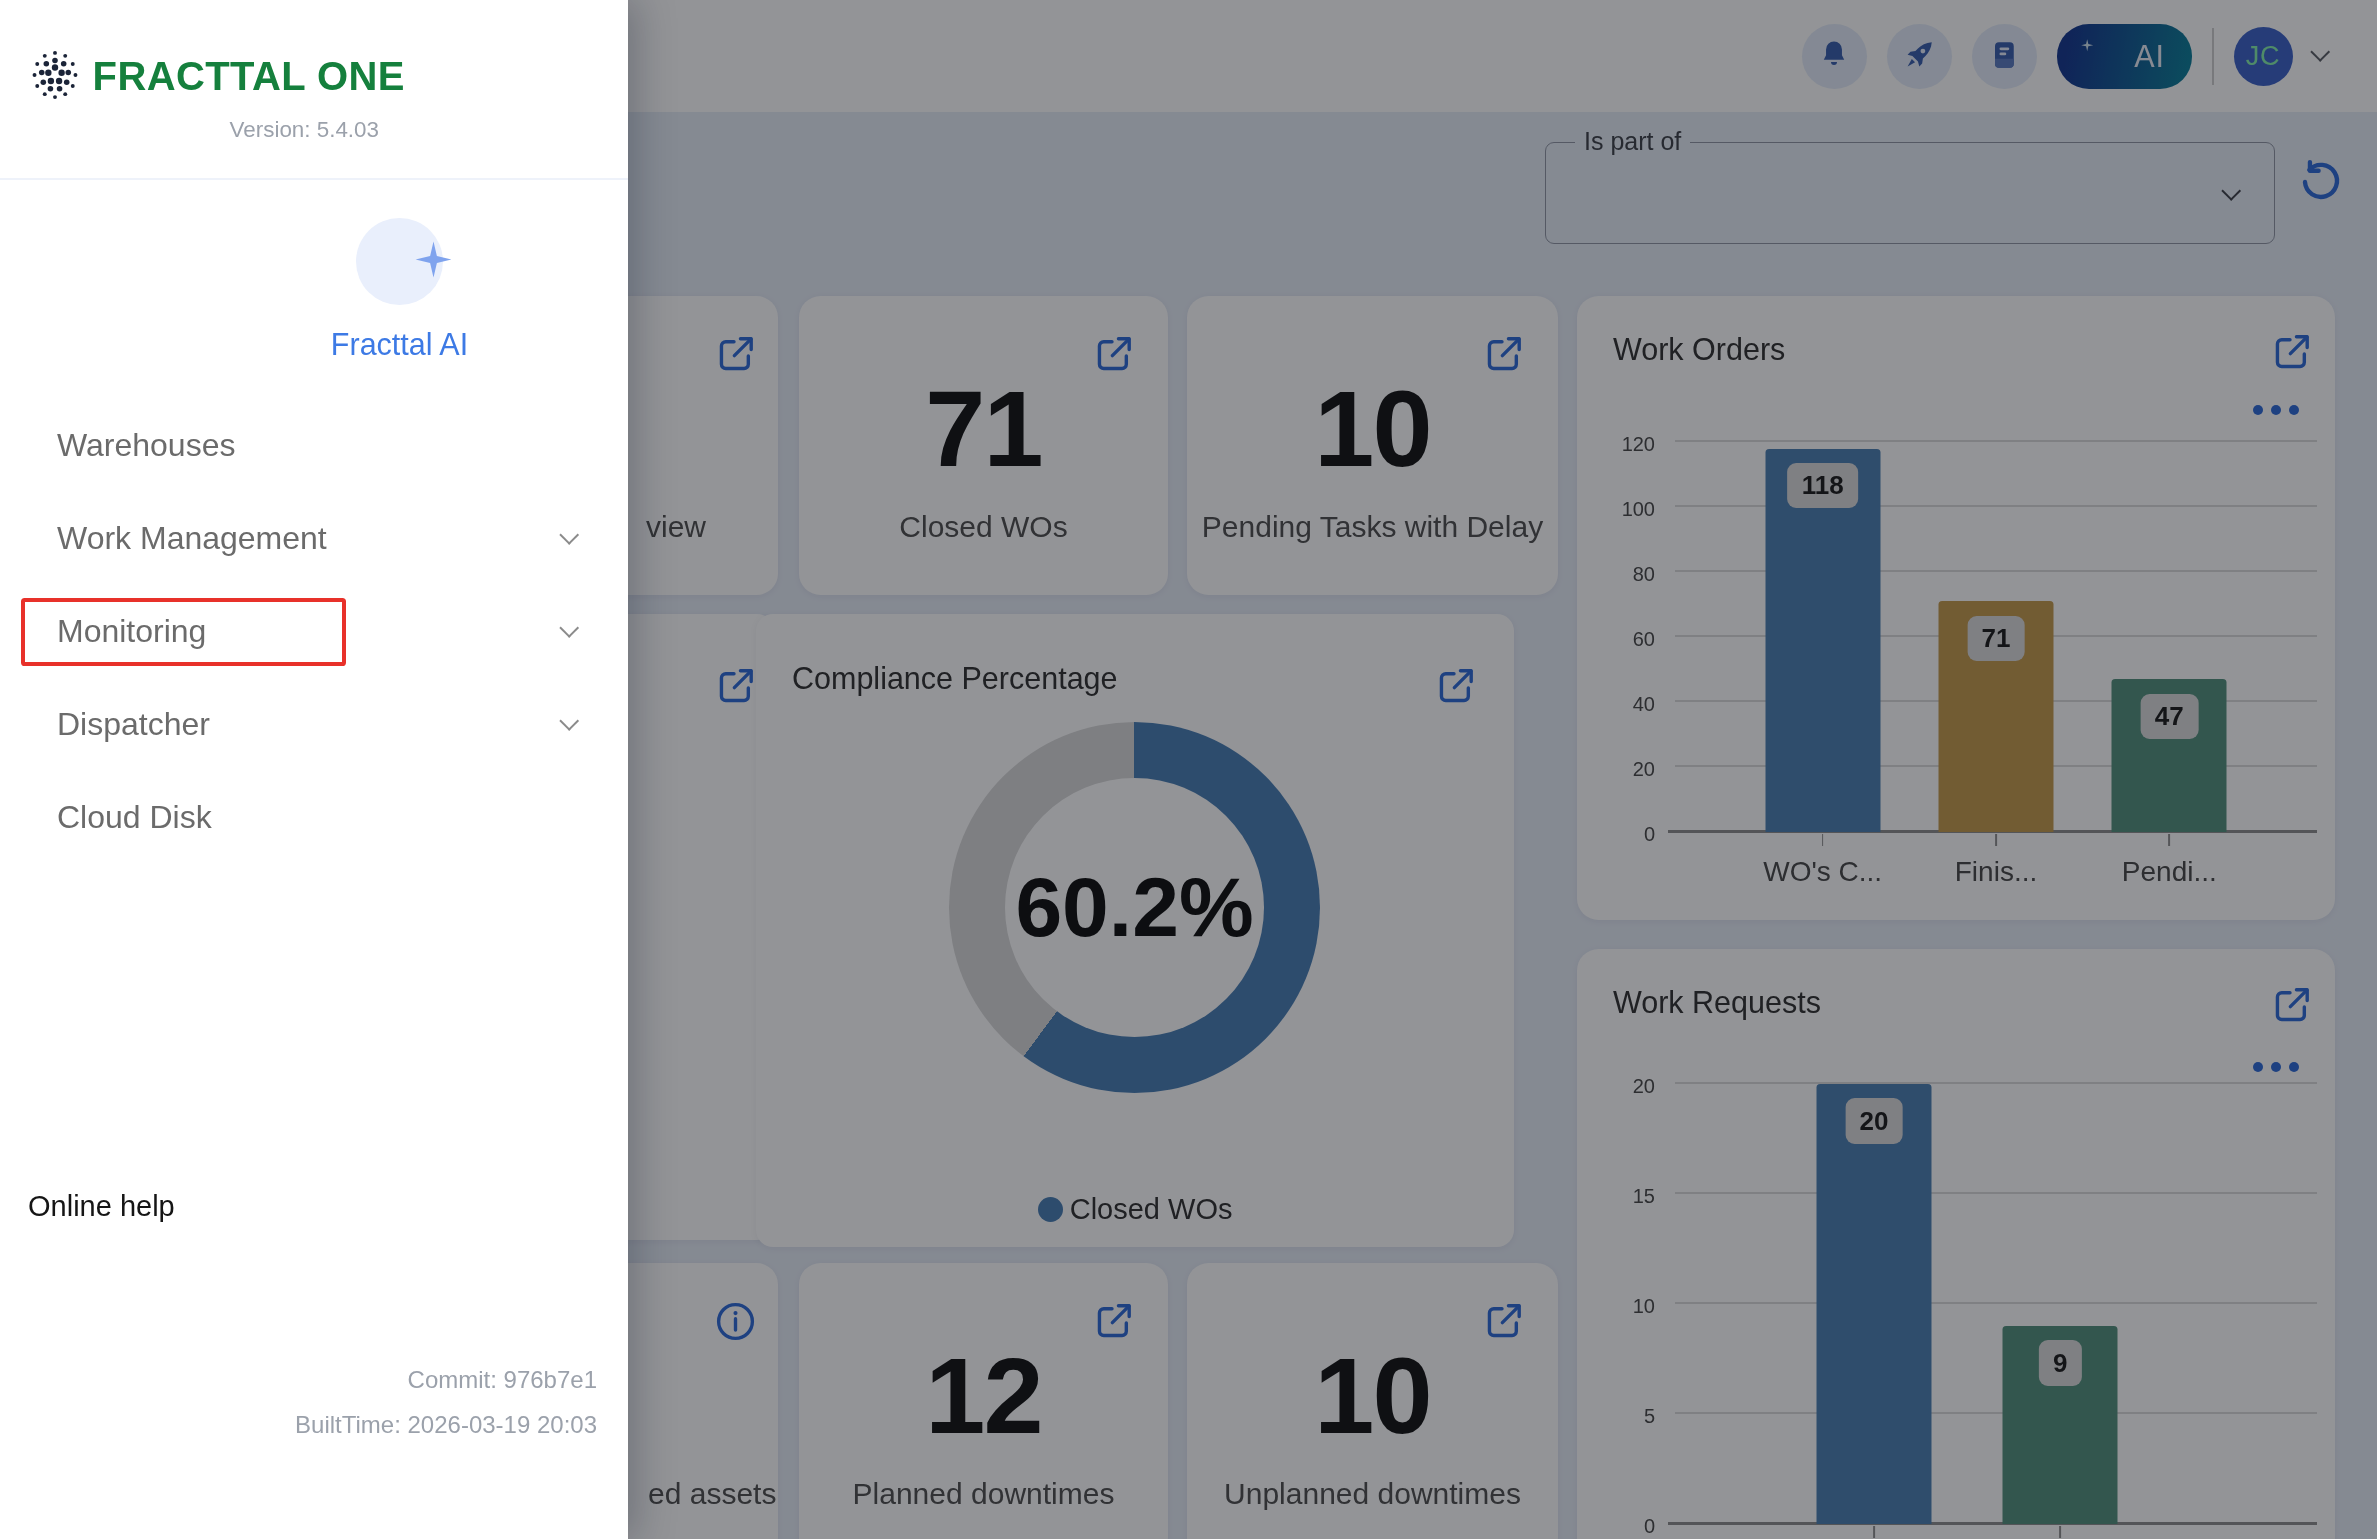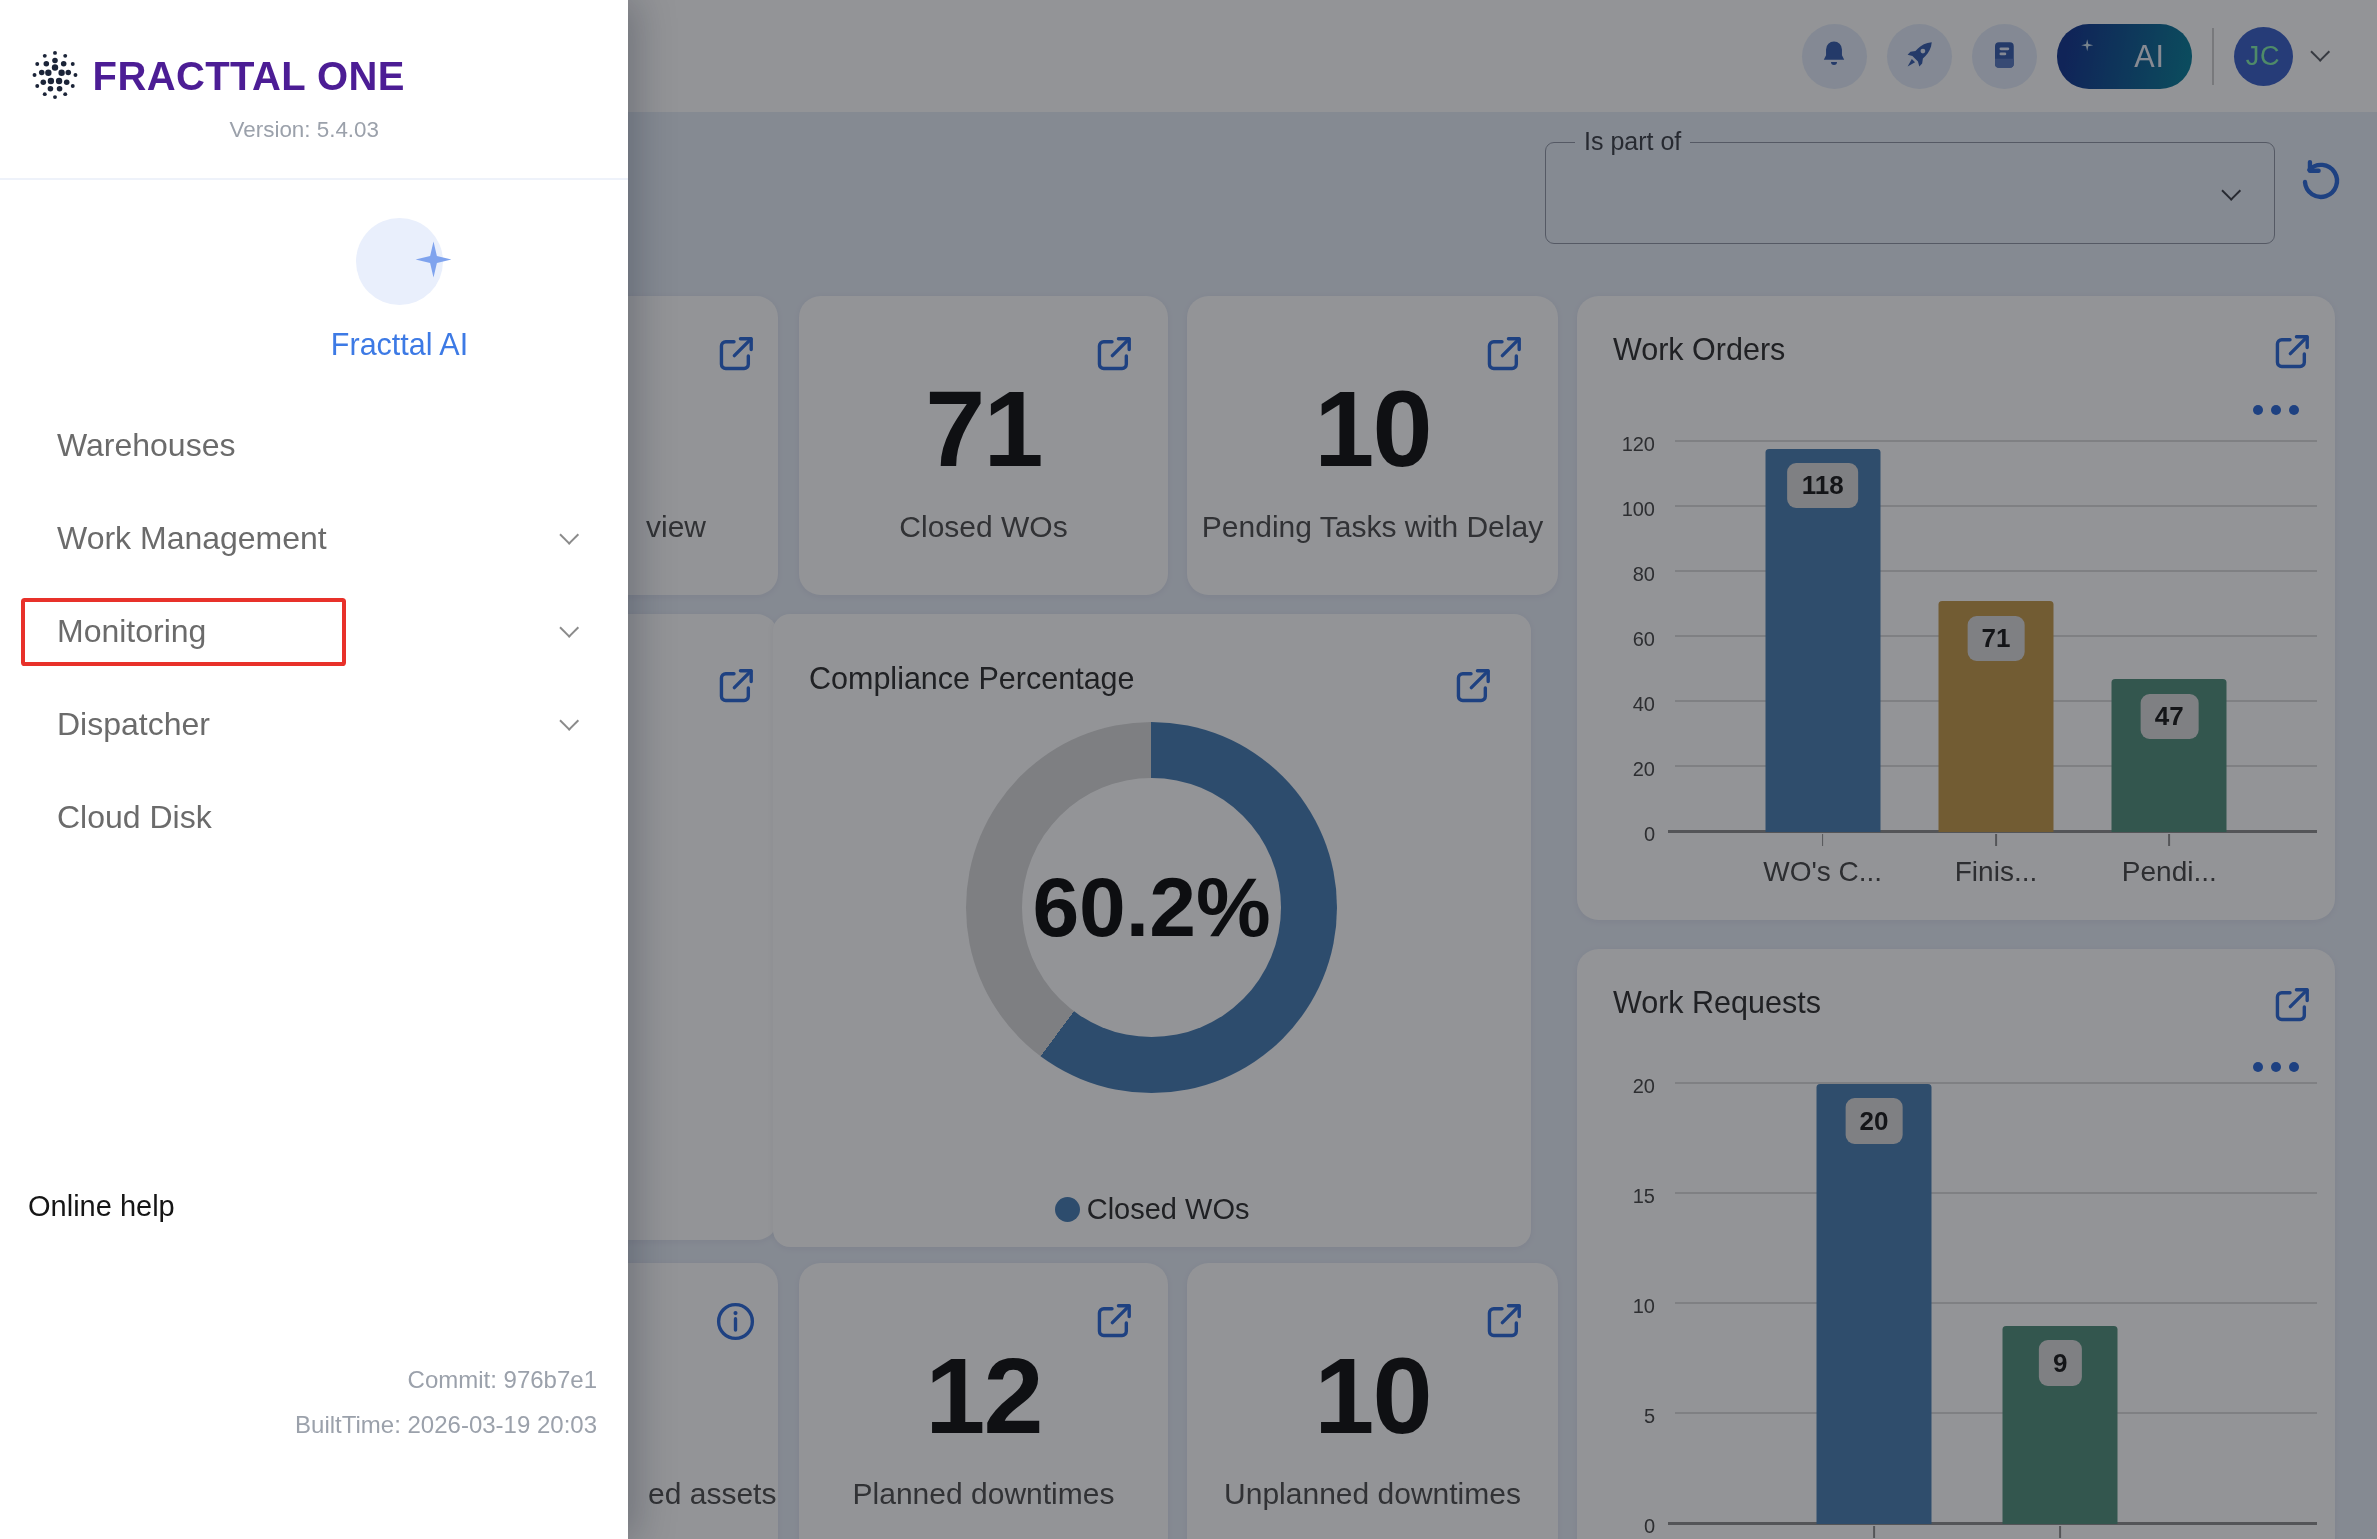--- a/index.html
+++ b/index.html
@@ -56,21 +56,21 @@
   .legend { position:absolute; left:0; right:0; bottom:21.5px; display:flex; align-items:center; justify-content:center; gap:7.2px; font-size:29px; color:#333; }
   .legend .dot { width:25px; height:25px; border-radius:50%; background:#4a7fb5; }
 
   
   .scrim { position:absolute; inset:0; background:rgba(8,11,18,0.44); z-index:40; }
 
   
   .sidebar { position:absolute; left:0; top:0; width:628px; height:1540px; background:#ffffff; z-index:50; box-shadow:9px 0 36px rgba(10,20,40,0.25); }
   .logo-row { position:absolute; left:30px; top:48px; display:flex; align-items:center; gap:12.6px; }
   .logo-row svg { width:50px; height:54px; }
-  .logo-text { font-size:40px; font-weight:700; color:#4c1d95; letter-spacing:0.4px;text-align:center; }
+  .logo-text { font-size:40px; font-weight:700; color:#15803d; letter-spacing:0.4px;text-align:center; }
   .version { position:absolute; left:27px; top:117px; width:352px; text-align:right; font-size:22.4px; color:#9ba1ab; }
   .sb-divider { position:absolute; left:0; right:0; top:178px; height:1.8px; background:#eef2fa; }
   .shortcut { position:absolute; top:218px; width:197px; text-align:center; }
   .shortcut .circ { width:87px; height:87px; border-radius:50%; background:#e9effc; margin:0 auto; display:flex; align-items:center; justify-content:center; position:relative; }
   .shortcut .circ svg { width:43px; height:43px; }
   .shortcut .sc-label { margin-top:21.5px; font-size:30.5px; color:#3d7ae5; }
   .menu { position:absolute; left:0; right:0; top:399px; }
   .menu-item { height:93px; display:flex; align-items:center; justify-content:space-between; padding:0 52px 0 57px; cursor:pointer; }
   .menu-item .mi-label { font-size:32px; color:#6b6b6b; }
   .hl-box { position:absolute; left:20.6px; top:598px; width:325px; height:68px; border:4.5px solid #e8312a; border-radius:3.6px; z-index:60; }
@@ -227,21 +227,21 @@
     <div class="card" style="left:410px; top:614px; width:368px; height:626px;">
       <div class="card-ext" style="right:20px; top:50px;">
         <svg viewBox="0 0 24 24" fill="none" stroke="#2f6bd8" stroke-width="1.9" stroke-linecap="round" stroke-linejoin="round">
             <path d="M18.6 13.4V18a2.4 2.4 0 0 1-2.4 2.4H6A2.4 2.4 0 0 1 3.6 18V7.8A2.4 2.4 0 0 1 6 5.4h4.6"></path>
             <path d="M14.2 3.8H20.2v6"></path>
             <path d="M10.8 13.2 20 4"></path>
           </svg>
       </div>
     </div>
 
-    <div class="card" style="left:773px; top:614px; width:758px; height:633px;border-radius:17px;">
+    <div class="card" style="left:756px; top:614px; width:758px; height:633px;border-radius:17px;">
       <div class="card-title" style="top:47px;">Compliance Percentage</div>
       <div class="card-ext" style="right:36px; top:50px;">
         <svg viewBox="0 0 24 24" fill="none" stroke="#2f6bd8" stroke-width="1.9" stroke-linecap="round" stroke-linejoin="round">
             <path d="M18.6 13.4V18a2.4 2.4 0 0 1-2.4 2.4H6A2.4 2.4 0 0 1 3.6 18V7.8A2.4 2.4 0 0 1 6 5.4h4.6"></path>
             <path d="M14.2 3.8H20.2v6"></path>
             <path d="M10.8 13.2 20 4"></path>
           </svg>
       </div>
       <div class="donut" style="background: conic-gradient(rgb(74, 127, 181) 0deg, rgb(74, 127, 181) 216.72deg, rgb(217, 217, 217) 216.72deg, rgb(217, 217, 217) 360deg);"></div>
       <div class="donut-label">60.2%</div>

